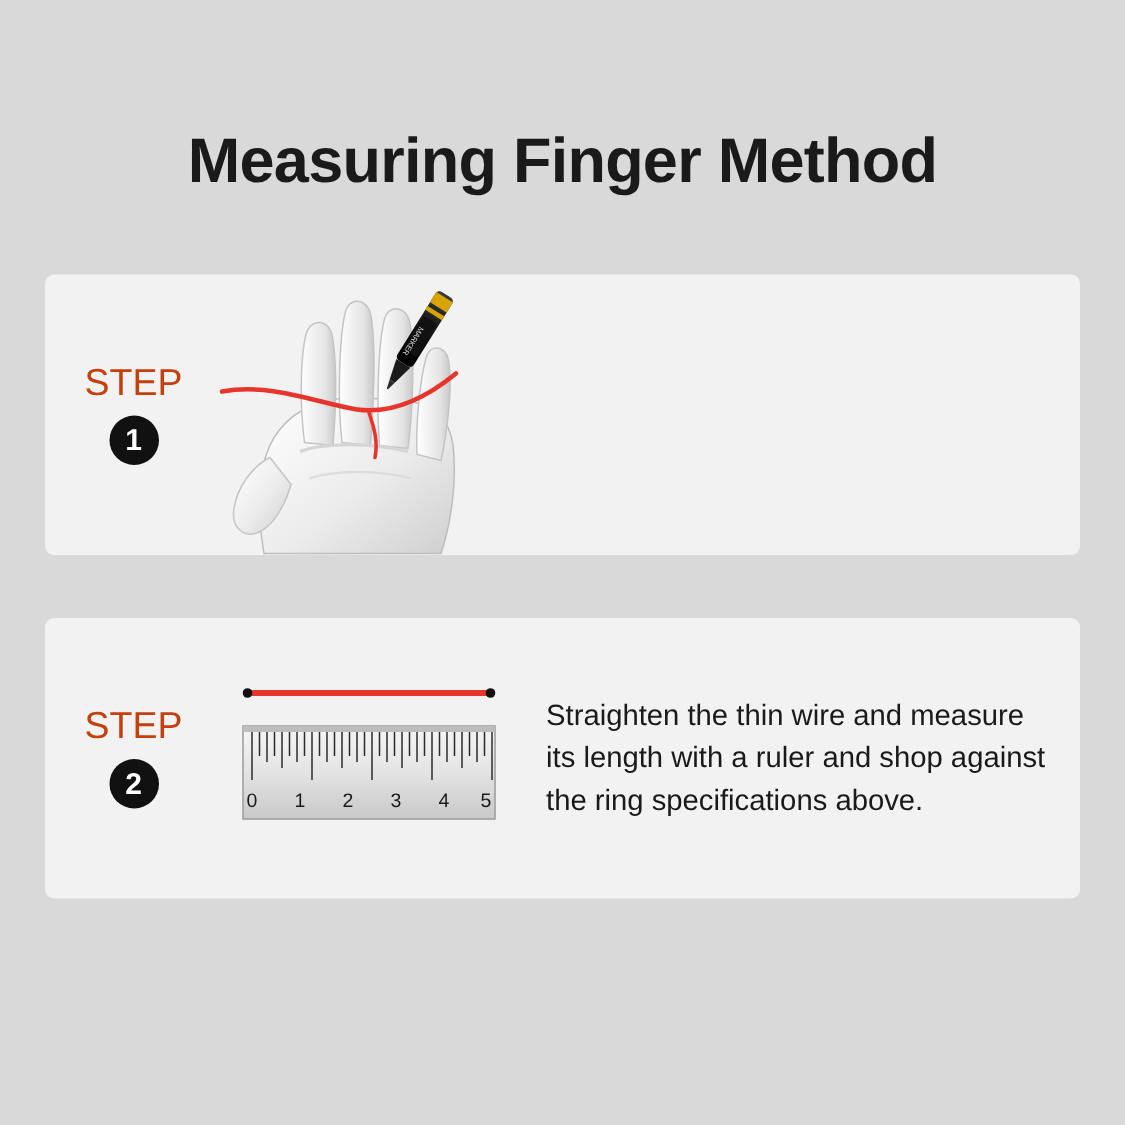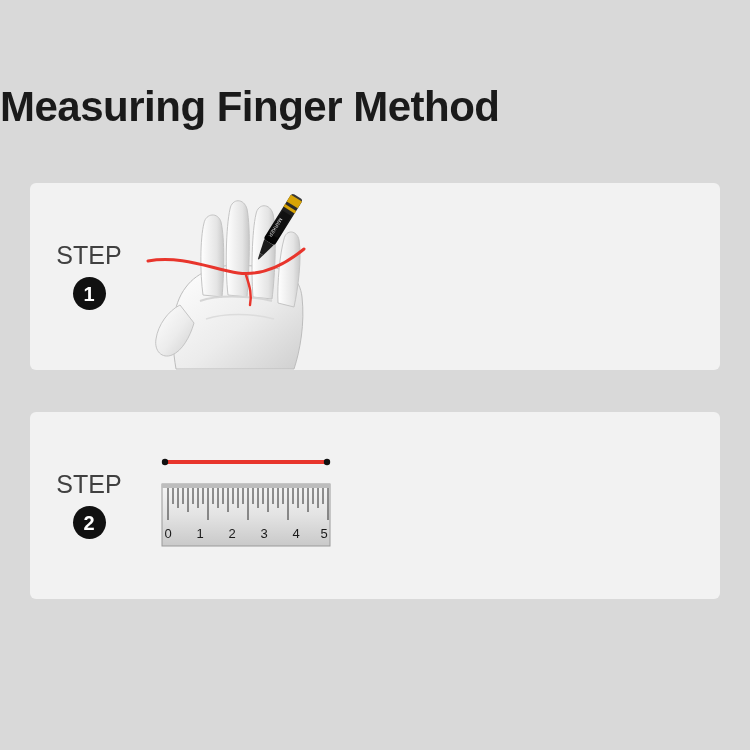--- a/index.html
+++ b/index.html
@@ -13,20 +13,21 @@
     font-family: "Liberation Sans", sans-serif;
     overflow: hidden;
   }
   .page {
     position: relative;
     width: 750px;
     height: 750px;
     box-sizing: border-box;
   }
   .title {
+    text-align: center;
     font-size: 42px;
     font-weight: bold;
     color: #1a1a1a;
     letter-spacing: -0.5px;
     padding-top: 84px;
     line-height: 1.1;
   }
   .card {
     position: absolute;
     left: 30px;
@@ -48,21 +49,21 @@
     flex: 0 0 112px;
     display: flex;
     flex-direction: column;
     align-items: center;
     justify-content: center;
     padding-left: 6px;
     box-sizing: border-box;
   }
   .step-word {
     font-size: 25px;
-    color: #404040;
+    color: #c2410c;
     letter-spacing: 0px;
     line-height: 1;
     margin-bottom: 9px;
     font-family: "Liberation Sans", sans-serif;
   }
   .step-badge {
     width: 33px;
     height: 33px;
     border-radius: 50%;
     background: #111;
@@ -254,17 +255,20 @@
                 <text x="90" y="126">2</text>
                 <text x="122" y="126">3</text>
                 <text x="154" y="126">4</text>
                 <text x="182" y="126">5</text>
               </g>
             </g>
           </svg>
         </div>
       </div>
 
+      <div class="text-col">
+        <p>Straighten the thin wire and measure its length with a ruler and shop against the ring specifications above.</p>
+      </div>
 
     </div>
   </div>
 
 </div>
 
 </body></html>

